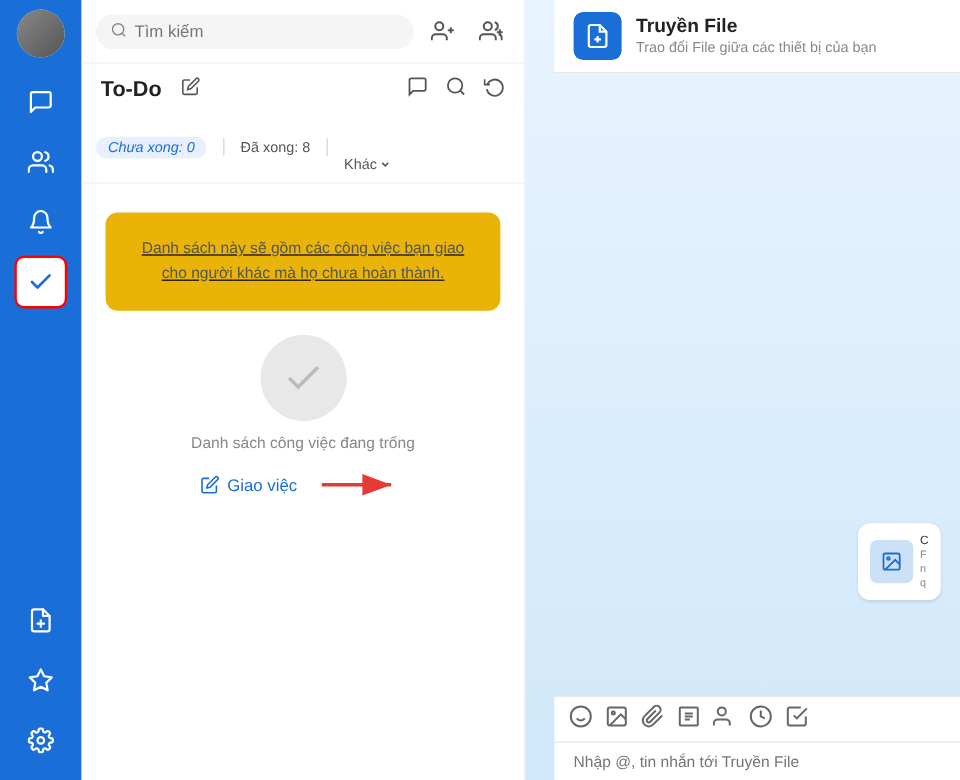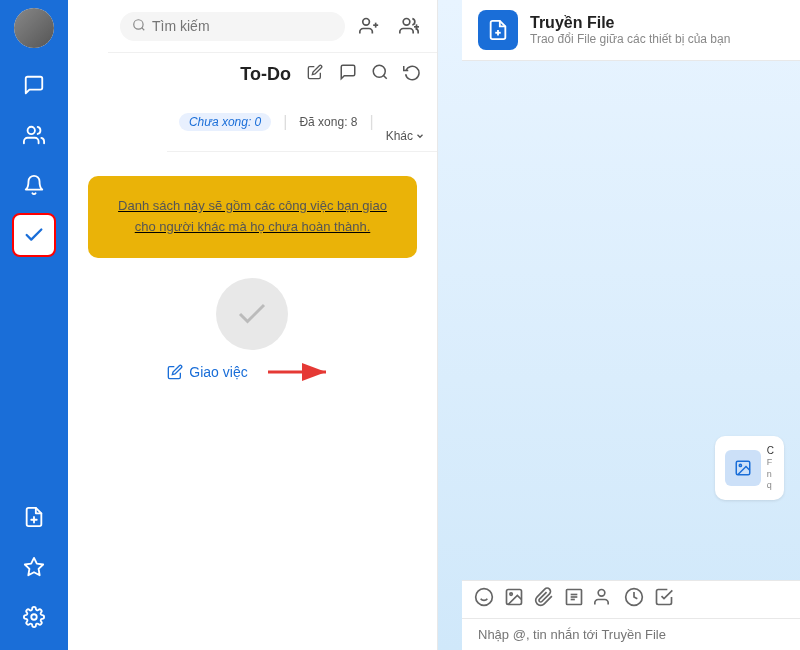--- a/index.html
+++ b/index.html
@@ -48,21 +48,20 @@
 
     
     .todo-panel {
       width: 370px;
       background: #fff;
       display: flex;
       flex-direction: column;
       height: 650px;
       border-right: 1px solid #e8e8e8;
       flex-shrink: 0;
-      align-items: flex-end;
     }
 
     
     .search-bar {
       padding: 10px 12px;
       display: flex;
       align-items: center;
       gap: 8px;
       border-bottom: 1px solid #f0f0f0;
     }
@@ -439,20 +438,21 @@
     <div class="empty-card">
       <p class="empty-card-text">Danh sách này sẽ gồm các công việc bạn giao cho người khác mà họ chưa hoàn thành.</p>
     </div>
 
     <div class="empty-icon-wrap">
       <div class="empty-check-circle">
         <svg width="36" height="36" viewBox="0 0 24 24" fill="none" stroke="#bbb" stroke-width="2">
             <polyline points="20 6 9 17 4 12"></polyline>
           </svg>
       </div>
+      <p class="empty-label">Danh sách công việc đang trống</p>
 
       <div class="assign-btn-wrap">
         <a class="assign-link">
           <svg width="16" height="16" viewBox="0 0 24 24" fill="none" stroke="#1a6ed8" stroke-width="2">
               <path d="M11 4H4a2 2 0 0 0-2 2v14a2 2 0 0 0 2 2h14a2 2 0 0 0 2-2v-7"></path>
               <path d="M18.5 2.5a2.121 2.121 0 0 1 3 3L12 15l-4 1 1-4 9.5-9.5z"></path>
             </svg>
           <span>Giao việc</span>
         </a>
 

